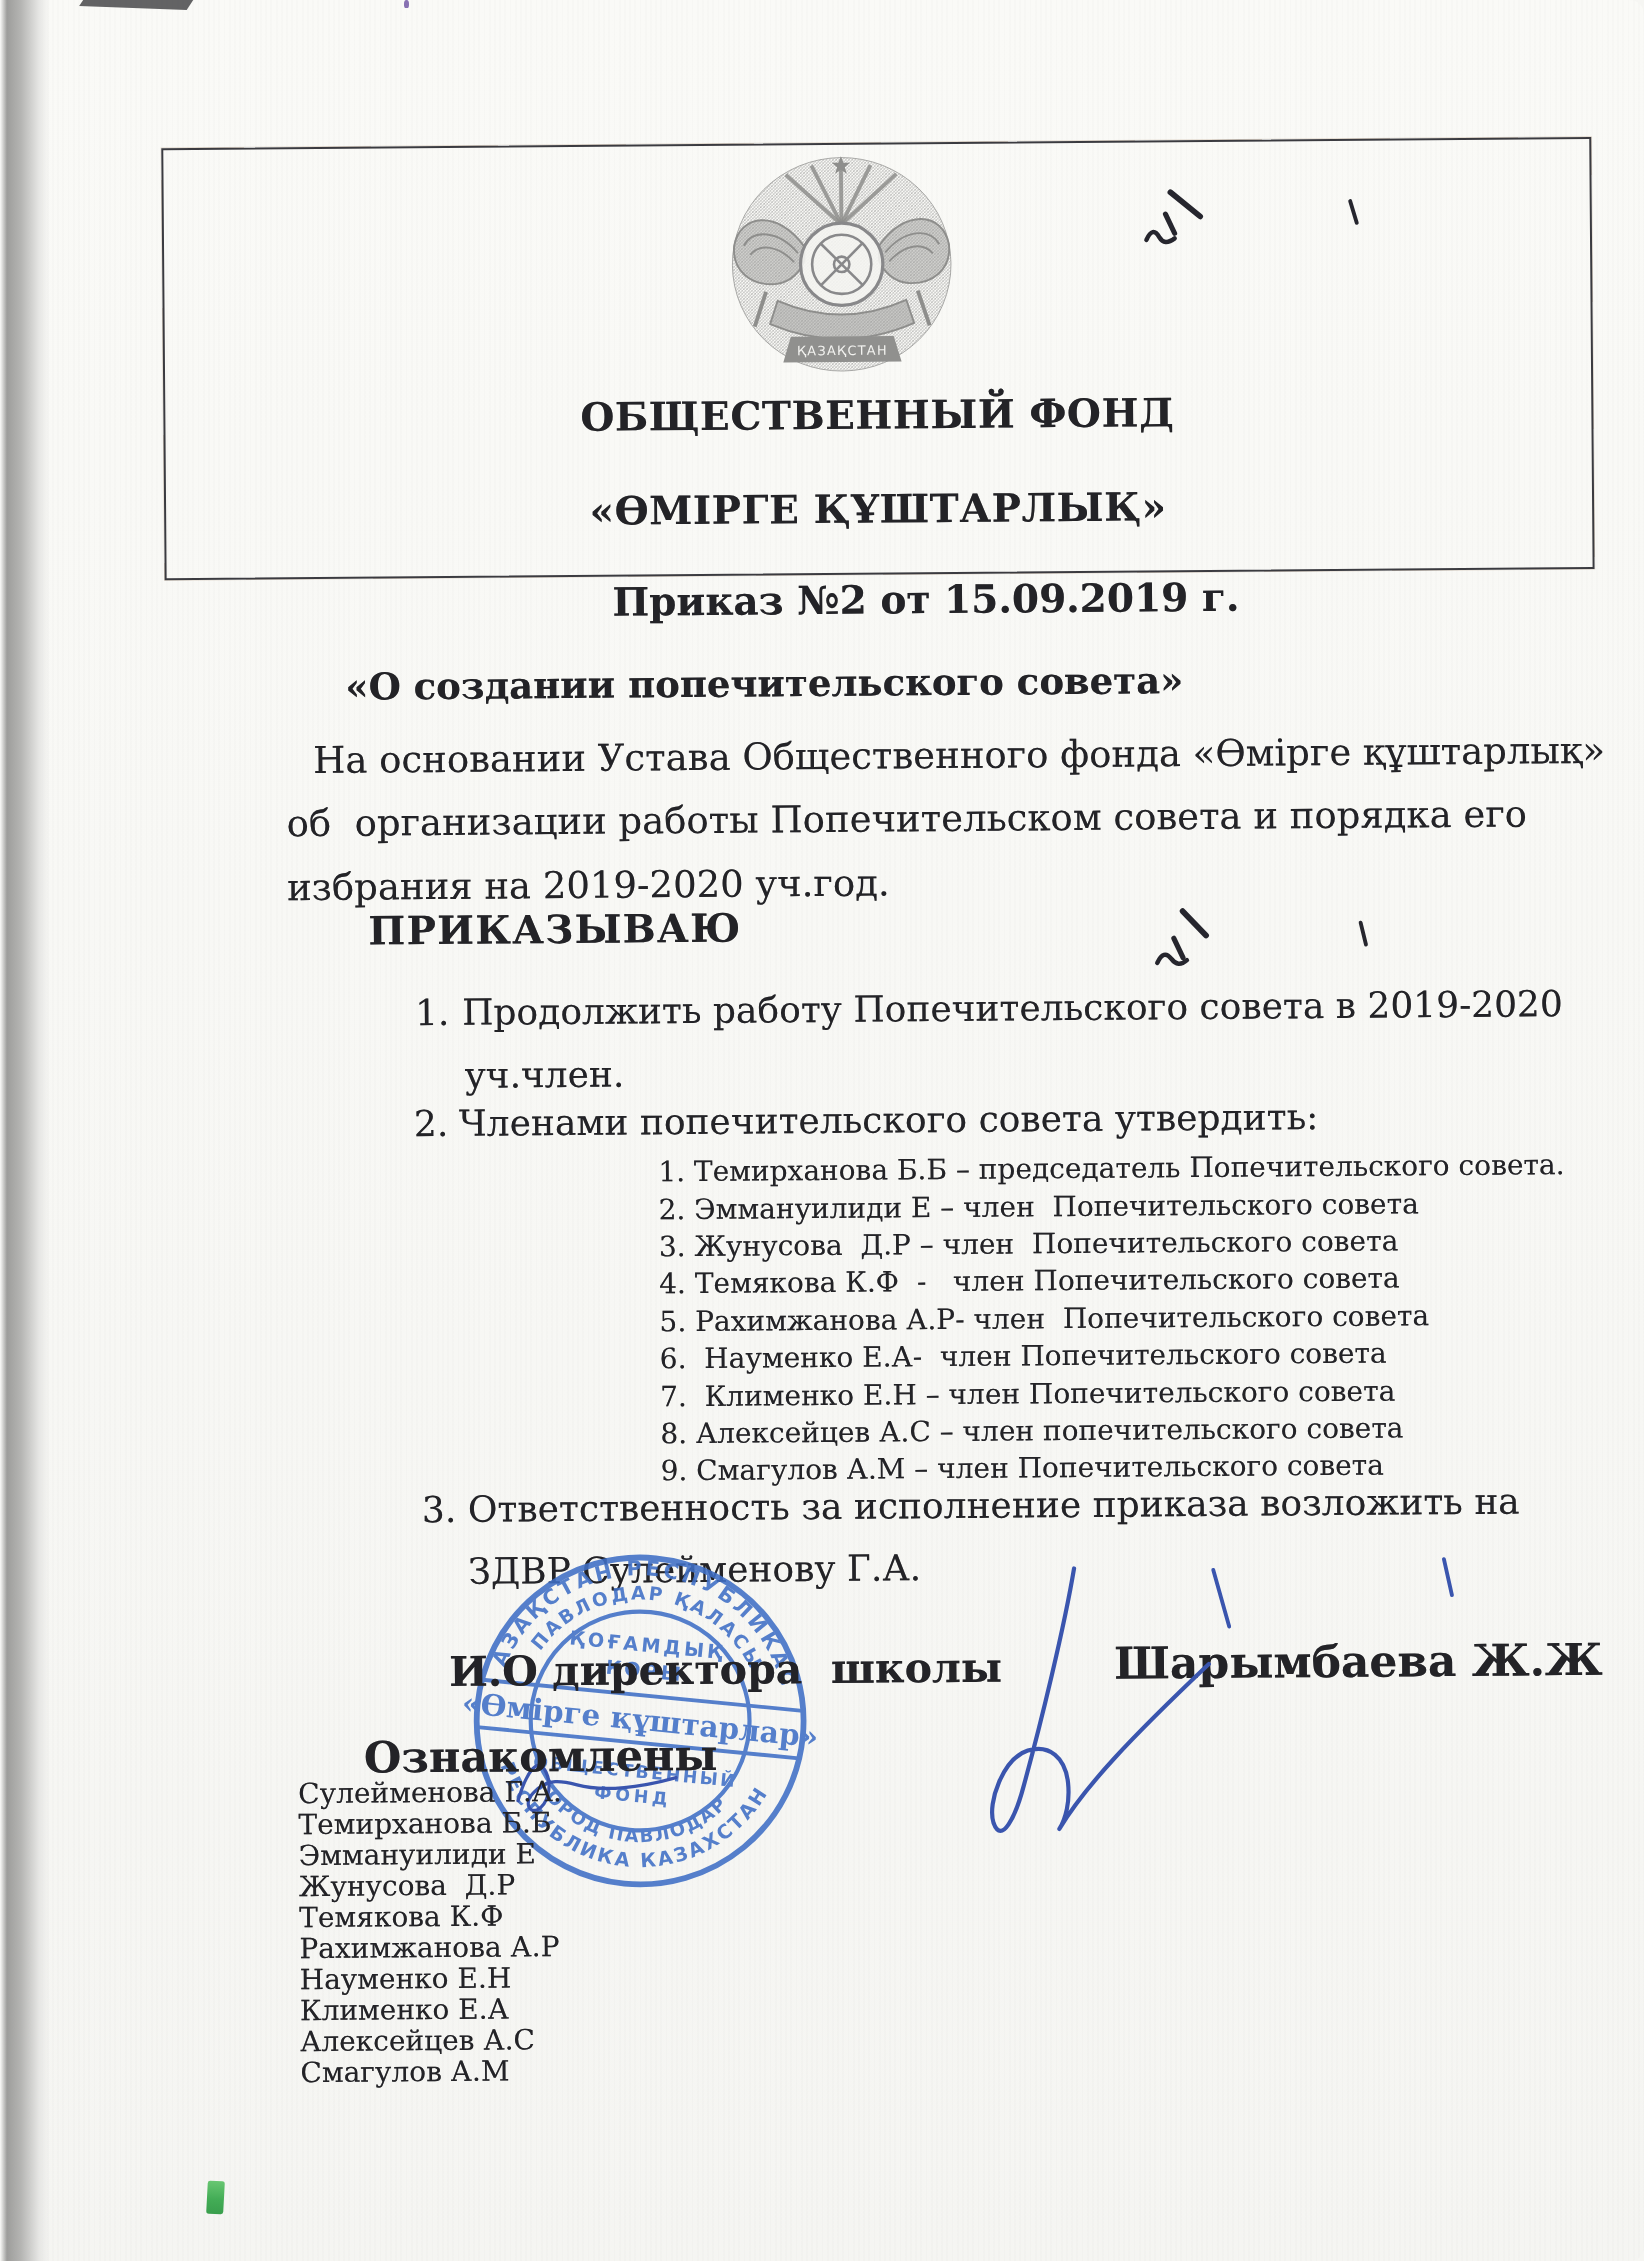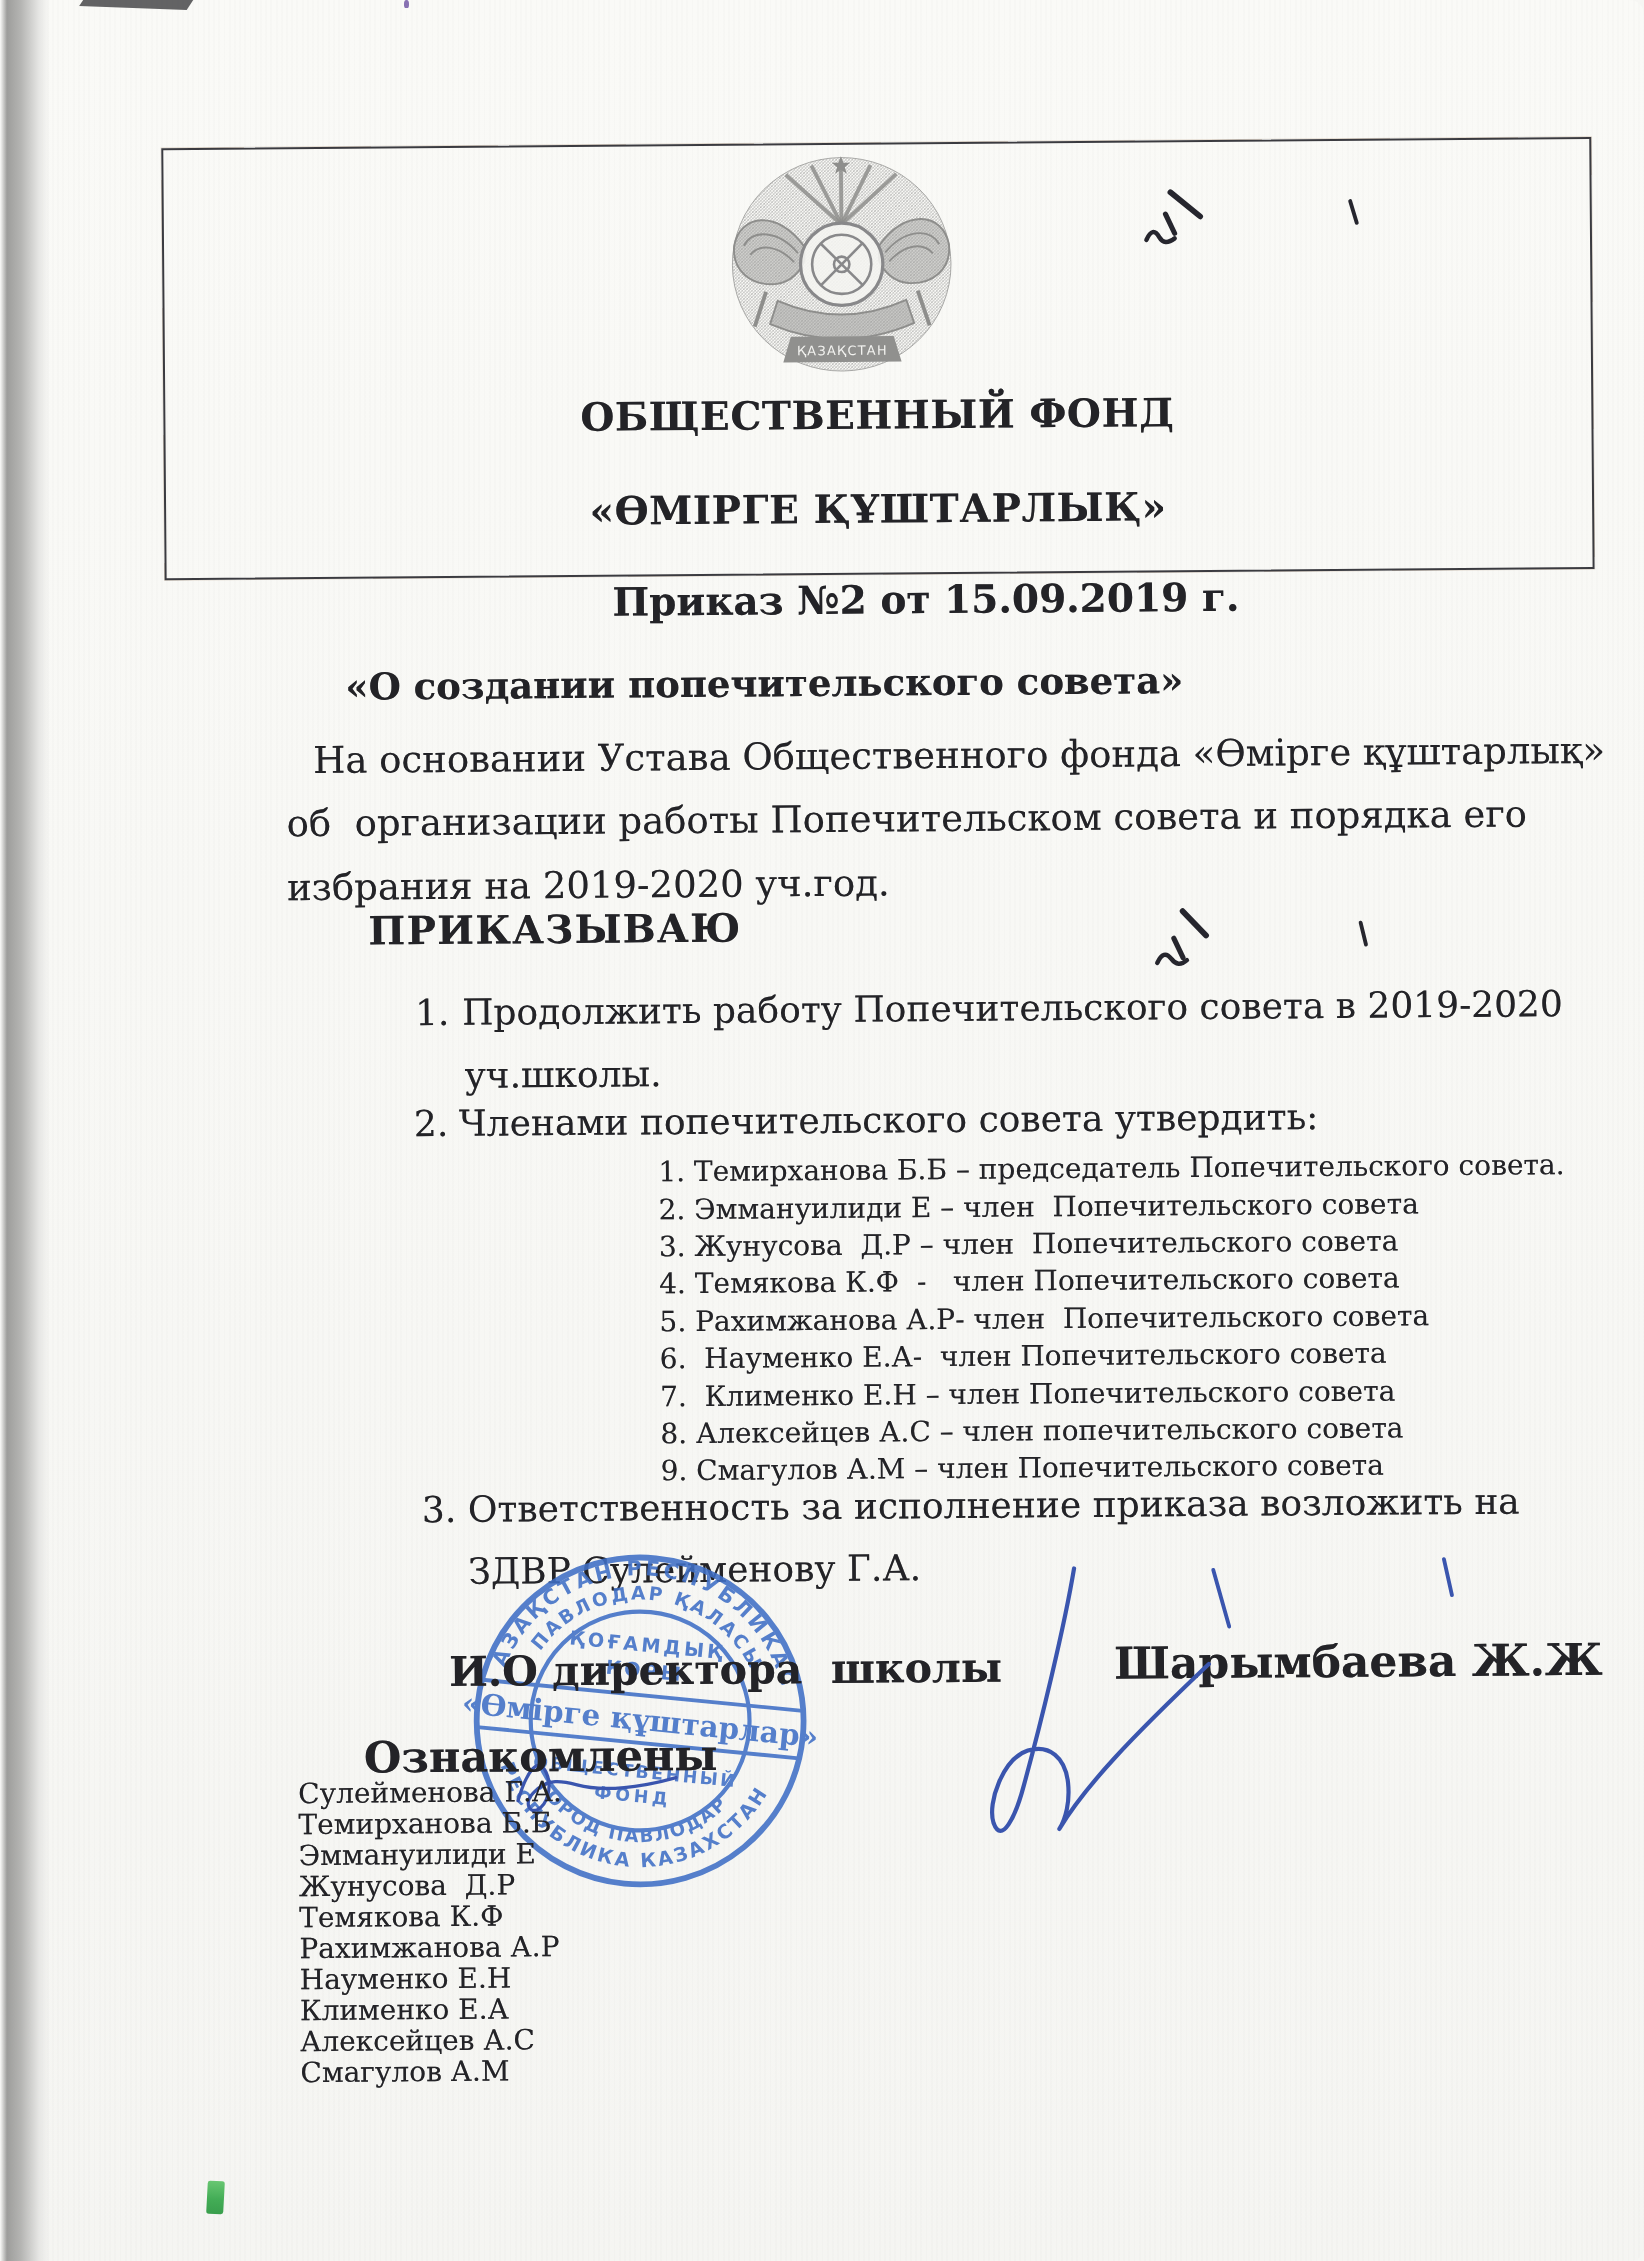--- a/index.html
+++ b/index.html
@@ -84,21 +84,21 @@
     <div class="t b" style="left:349px;top:664px;font-size:37px;">«О создании попечительского совета»</div>
 
     <div class="t" style="left:316px;top:738px;font-size:37px;">На основании Устава Общественного фонда «Өмірге құштарлық»</div>
     <div class="t" style="left:289px;top:801px;font-size:37px;">об  организации работы Попечительском совета и порядка его</div>
     <div class="t" style="left:289px;top:865px;font-size:37px;">избрания на 2019-2020 уч.год.</div>
 
     <div class="t b" style="left:370px;top:907px;font-size:39px;letter-spacing:1.3px;">ПРИКАЗЫВАЮ</div>
 
     <div class="t" style="left:416px;top:991px;font-size:36px;">1.</div>
     <div class="t" style="left:463px;top:991px;font-size:36px;">Продолжить работу Попечительского совета в 2019-2020</div>
-    <div class="t" style="left:465px;top:1054px;font-size:36px;">уч.школы.</div>
+    <div class="t" style="left:465px;top:1054px;font-size:36px;">уч.член.</div>
 
     <div class="t" style="left:414px;top:1102px;font-size:36px;">2.</div>
     <div class="t" style="left:459px;top:1102px;font-size:36px;">Членами попечительского совета утвердить:</div>
 
     <div class="t" style="left:658px;top:1156px;font-size:28px;">1. Темирханова Б.Б – председатель Попечительского совета.</div>
     <div class="t" style="left:658px;top:1194px;font-size:28px;">2. Эммануилиди Е – член  Попечительского совета</div>
     <div class="t" style="left:658px;top:1231px;font-size:28px;">3. Жунусова  Д.Р – член  Попечительского совета</div>
     <div class="t" style="left:658px;top:1268px;font-size:28px;">4. Темякова К.Ф  -   член Попечительского совета</div>
     <div class="t" style="left:658px;top:1306px;font-size:28px;">5. Рахимжанова А.Р- член  Попечительского совета</div>
     <div class="t" style="left:658px;top:1343px;font-size:28px;">6.  Науменко Е.А-  член Попечительского совета</div>

